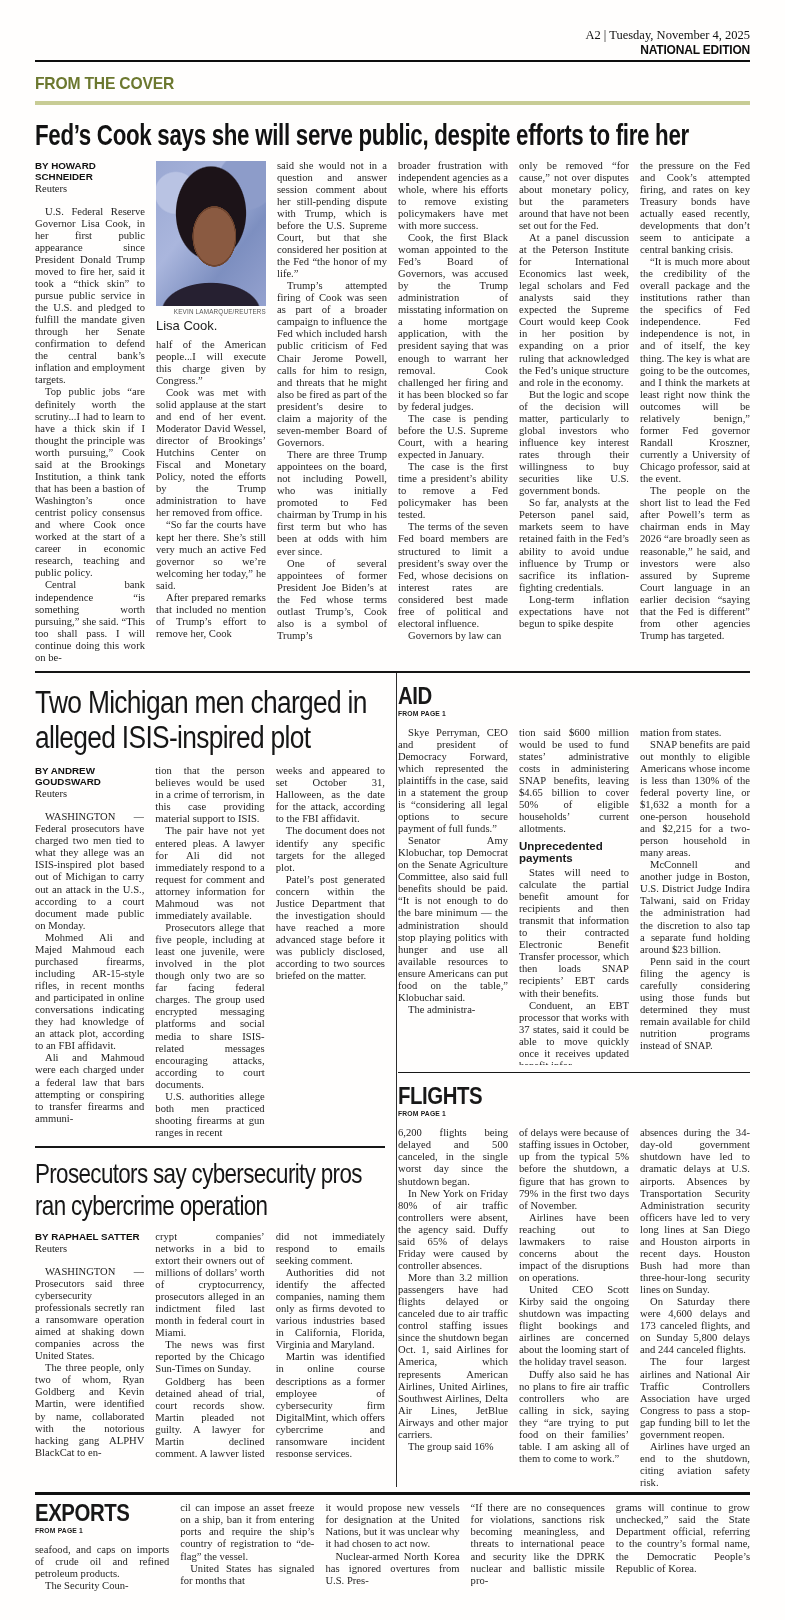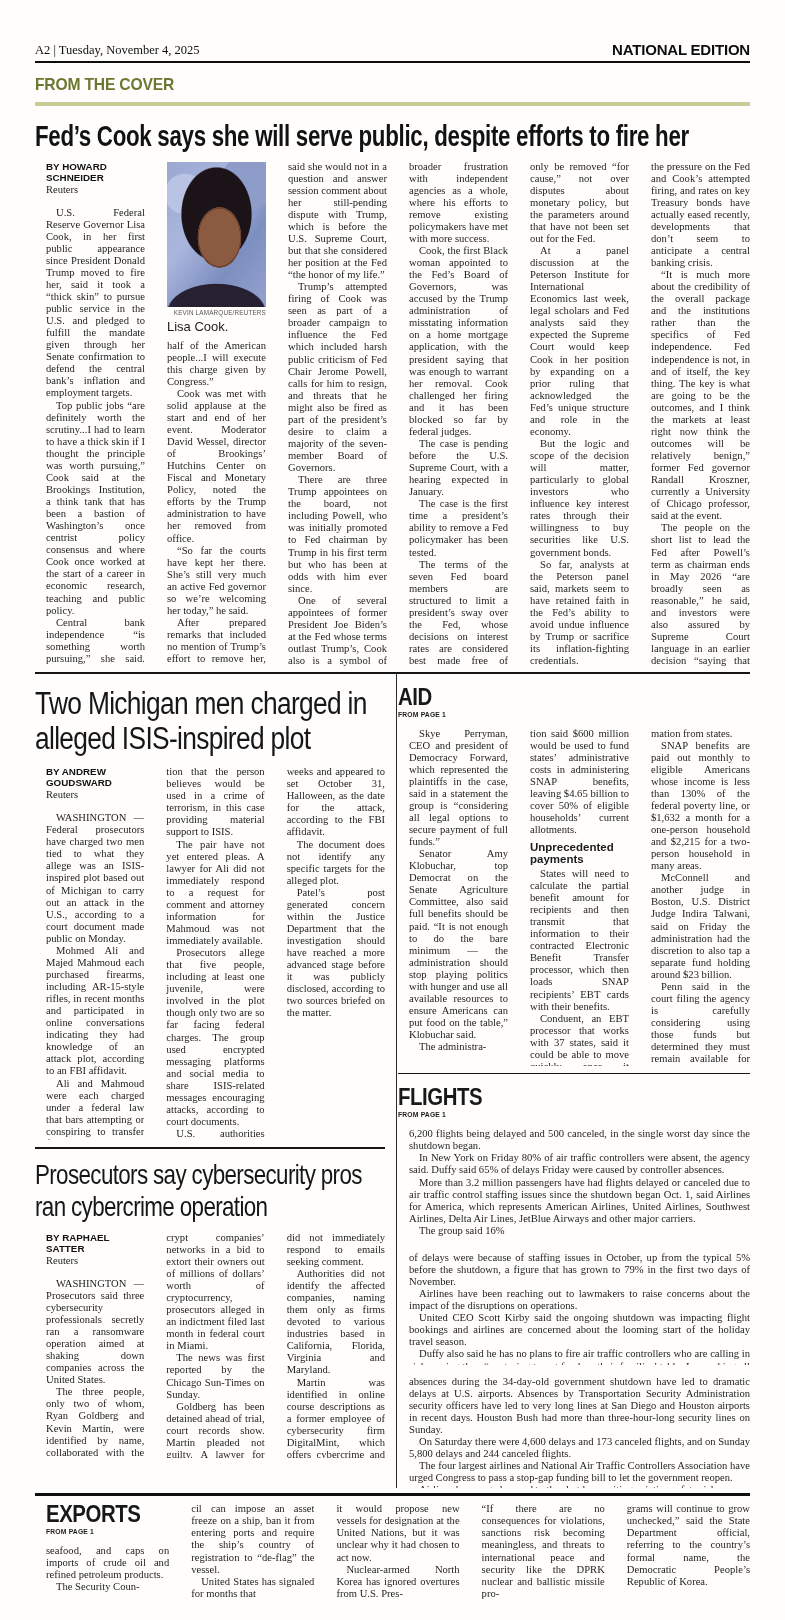--- a/index.html
+++ b/index.html
@@ -3,35 +3,35 @@
 <meta charset="utf-8">
 <style>
   * { box-sizing: border-box; }
   html,body { margin:0; padding:0; }
   body { background:#ffffff; font-family:"Liberation Serif", serif; color:#1b1b1b; }
   .page { width:785px; height:1620px; overflow:hidden; background:#fffefd; position:relative; }
   .inner { padding:0 35px; }
 
   
   .topbar { display:flex; justify-content:space-between; align-items:flex-end;
-            padding-top:41px; border-bottom:2.5px solid #0e0e0e; padding-bottom:3px; }
+            padding-top:28px; border-bottom:2.5px solid #0e0e0e; padding-bottom:3px;flex-direction:column; }
   .page-info { font-size:12.5px; color:#101010; }
-  .edition { font-family:"Liberation Sans",sans-serif; font-weight:700; font-size:15px; letter-spacing:-0.2px; color:#0d0d0d; }
+  .edition { font-family:"Liberation Sans",sans-serif; font-weight:700; font-size:12px; letter-spacing:-0.2px; color:#0d0d0d; }
 
   .kicker { margin-top:12px; font-family:"Liberation Sans",sans-serif; font-weight:700;
             font-size:17px; letter-spacing:-0.2px; color:#6c782f; display:inline-block;
             transform:scaleX(0.92); transform-origin:0 50%; }
   .kicker-rule { height:3.5px; background:#c8cc95; margin-top:7px; }
 
   .headline-main { font-family:"Liberation Sans",sans-serif; font-weight:700; font-size:29px;
                    letter-spacing:-0.4px; margin:14px 0 8px; color:#121212; white-space:nowrap;
                    transform:scaleX(0.77); transform-origin:0 0; width:130%; }
 
   .cols { display:flex; gap:11px; }
-  .col { flex:1 1 0; min-width:0; overflow:hidden;margin-left:11px; }
+  .col { flex:1 1 0; min-width:0; overflow:hidden; }
   .fed-cols { height:505px; margin-top:2px; }
 
   .byline { font-family:"Liberation Sans",sans-serif; font-weight:700; font-size:9.8px; color:#111; }
   .agency { font-size:10.5px; margin:1px 0 12px; }
 
   .para { margin:0; font-size:10.6px; line-height:1.14; text-align:justify; text-indent:10px; color:#1d1d1d; }
   .para.cont { text-indent:0; }
   .subhead { font-family:"Liberation Sans",sans-serif; font-weight:700; font-size:11.5px;
              margin:5px 0 2px; line-height:1.08; text-align:left; }
 
@@ -64,21 +64,21 @@
   .mi-cols { height:374px; }
   .cyber-cols { height:226px; }
 
   .section-head { font-family:"Liberation Sans",sans-serif; font-weight:700; font-size:24px;
                   letter-spacing:-0.5px; color:#181818; line-height:0.95; display:inline-block;
                   transform:scaleX(0.85); transform-origin:0 0; margin-top:12px; }
   .section-from { font-family:"Liberation Sans",sans-serif; font-weight:700; font-size:7.5px;
                   letter-spacing:0.2px; margin:1px 0 9px; transform:scaleX(0.9); transform-origin:0 0; }
   .aid-cols { height:338px; }
   .rule-mid { height:1.8px; background:#171717; margin-top:7px; }
-  .flights-cols { height:360px;flex-direction:column; }
+  .flights-cols { height:360px; }
 
   .rule-heavy { height:3px; background:#0f0f0f; margin-top:5px; }
   .exports-cols { height:132px; margin-top:7px;justify-content:space-between; }
   .exports-cols .section-head { margin-top:0; }
 </style>
 </head>
 <body>
 
 <div class="page">
   <div class="inner">

